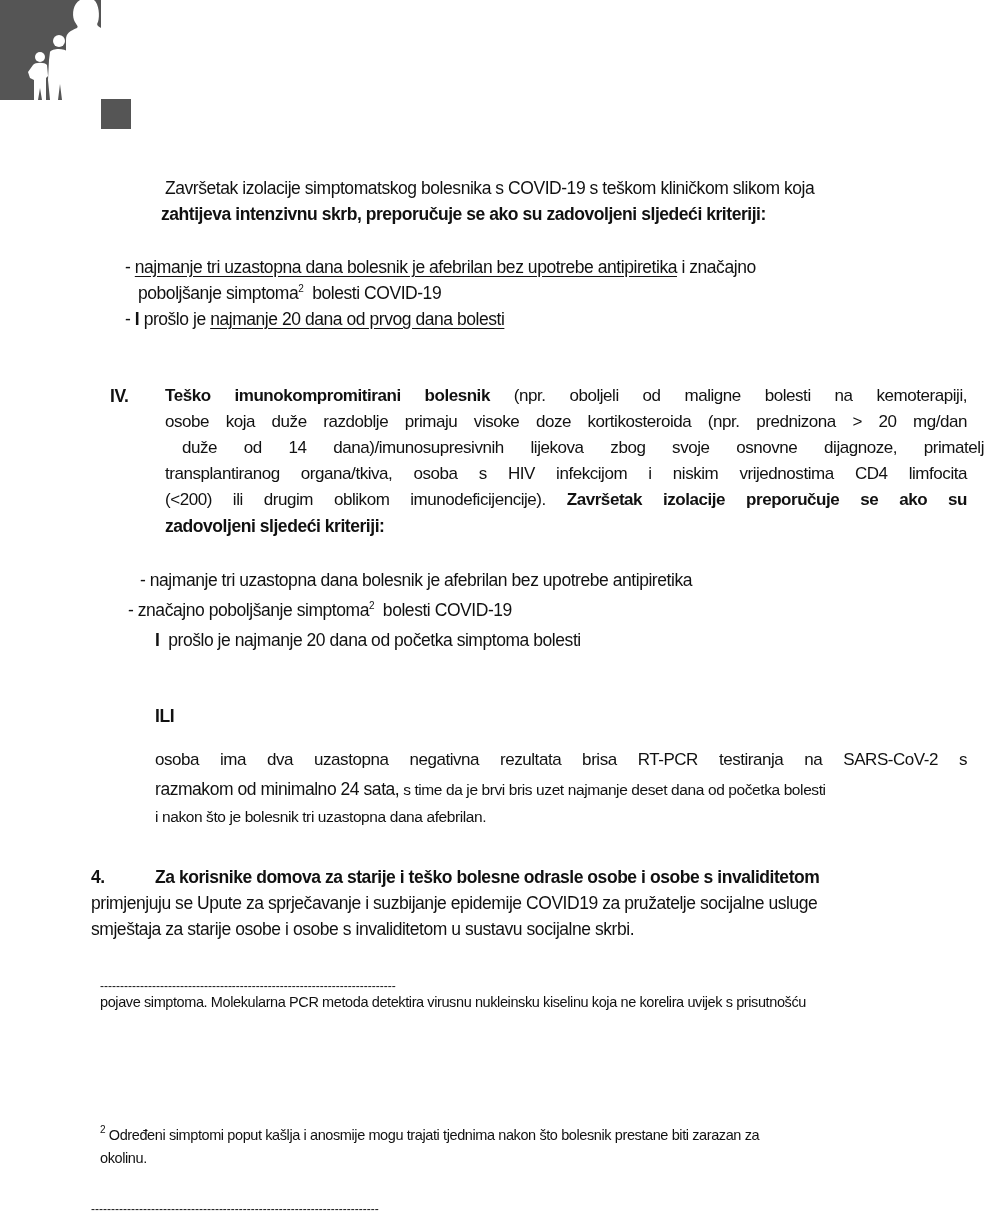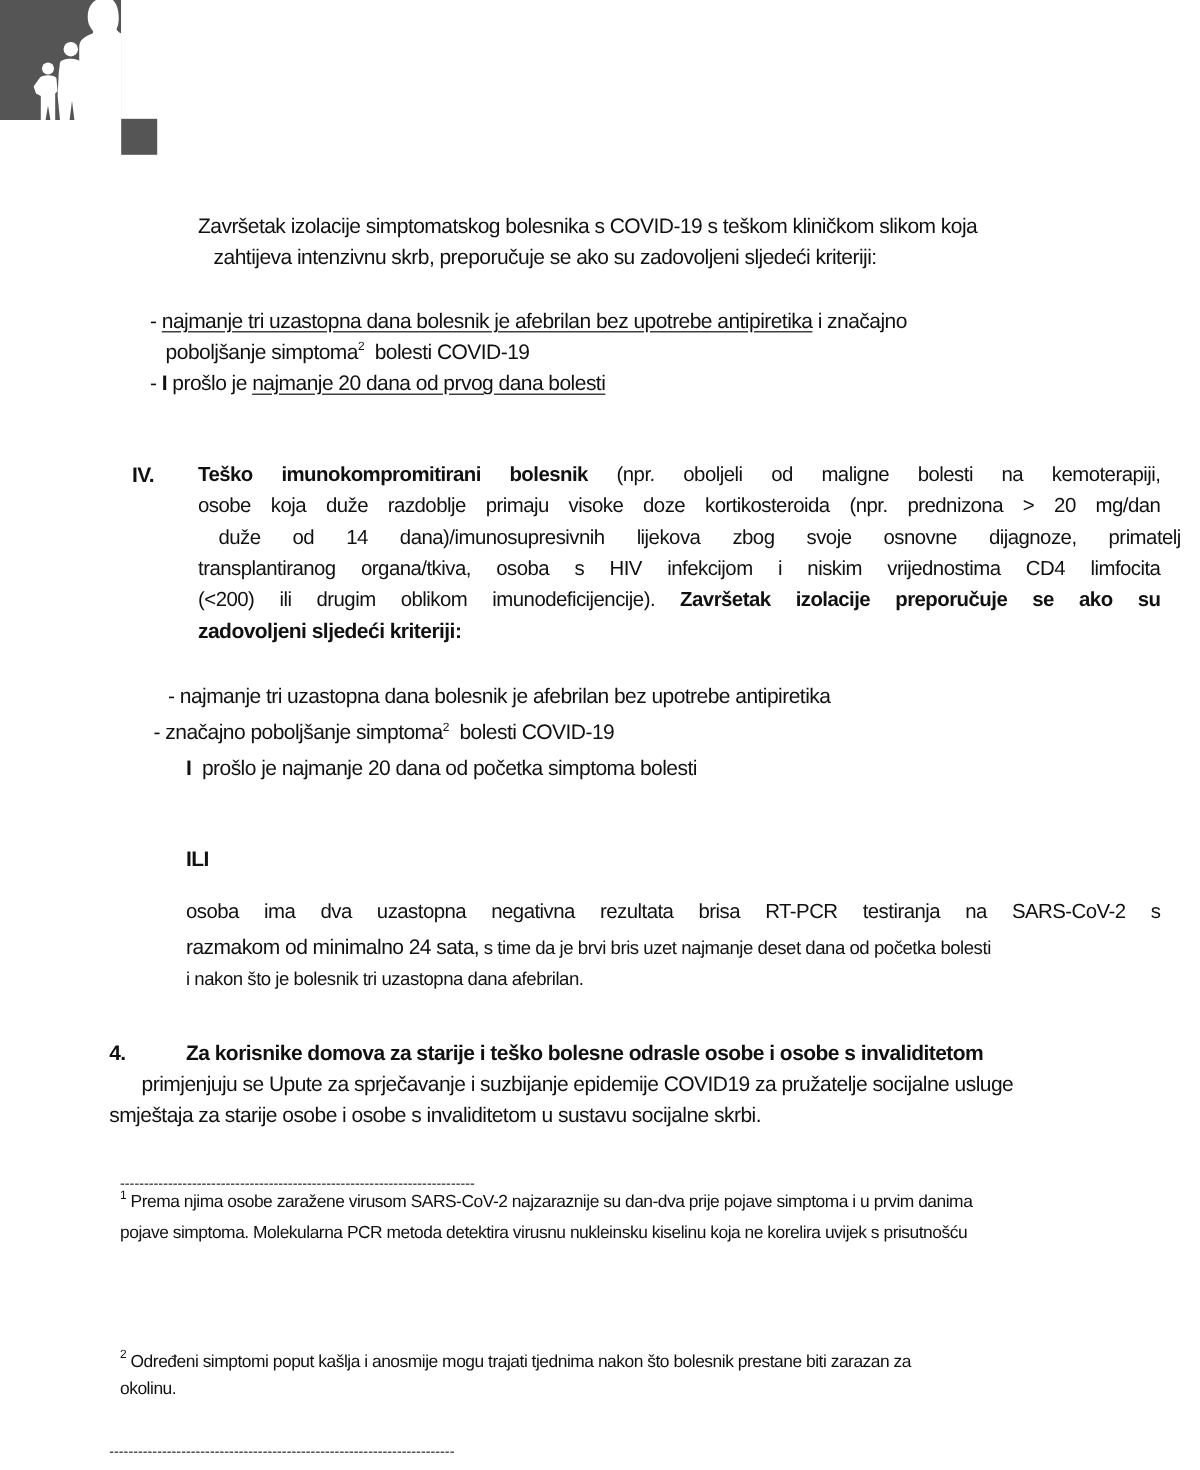--- a/index.html
+++ b/index.html
@@ -29,21 +29,21 @@
     <circle cx="59" cy="41" r="6" fill="#ffffff"></circle>
     <path d="M50 52 C52 48,65 48,68 52 L68 100 L62 100 L60 84 L58 100 L50 100 L48 80 L49 60 Z" fill="#ffffff"></path>
 
     <circle cx="40" cy="57" r="5" fill="#ffffff"></circle>
     <path d="M33 65 C35 62,45 62,47 65 L48 76 L46 78 L46 100 L42 100 L40 88 L38 100 L34 100 L34 80 L30 78 L28 72 Z" fill="#ffffff"></path>
   </svg>
 </div>
 <div class="logo-square"></div>
 
 <div class="t" style="left:165px; top:175px;">Završetak izolacije simptomatskog bolesnika s COVID-19 s teškom kliničkom slikom koja</div>
-<div class="t" style="left:178px; top:201px;">zahtijeva intenzivnu skrb, preporučuje se ako su zadovoljeni sljedeći kriteriji:</div>
+<div class="t" style="left:161px; top:201px;font-weight:bold;">zahtijeva intenzivnu skrb, preporučuje se ako su zadovoljeni sljedeći kriteriji:</div>
 
 <div class="t" style="left:125px; top:254px;"><span>- </span><span class="u">najmanje tri uzastopna dana bolesnik je afebrilan bez upotrebe antipiretika</span><span> i značajno</span></div>
 <div class="t" style="left:138px; top:280px;"><span>poboljšanje simptoma</span><sup>2</sup><span style="white-space:pre">  bolesti COVID-19</span></div>
 <div class="t" style="left:125px; top:306px;"><span>- </span><b>I</b><span> prošlo je </span><span class="u">najmanje 20 dana od prvog dana bolesti</span></div>
 
 <div class="t" style="left:110px; top:383px;"><b>IV.</b></div>
 <div class="j" style="left:165px; top:383px; width:802px; text-align-last:justify;"><b>Teško imunokompromitirani bolesnik</b><span> (npr. oboljeli od maligne bolesti na kemoterapiji,</span></div>
 <div class="j" style="left:165px; top:409px; width:802px; text-align-last:justify;">osobe koja duže razdoblje primaju visoke doze kortikosteroida (npr. prednizona &gt; 20 mg/dan</div>
 <div class="j" style="left:182px; top:435px; width:802px; text-align-last:justify;">duže od 14 dana)/imunosupresivnih lijekova zbog svoje osnovne dijagnoze, primatelj</div>
 <div class="j" style="left:165px; top:461px; width:802px; text-align-last:justify;">transplantiranog organa/tkiva, osoba s HIV infekcijom i niskim vrijednostima CD4 limfocita</div>
@@ -55,25 +55,24 @@
 <div class="t" style="left:155px; top:627px;"><b>I</b><span style="white-space:pre">  prošlo je najmanje 20 dana od početka simptoma bolesti</span></div>
 
 <div class="t" style="left:155px; top:687px;margin-top:16px;"><b>ILI</b></div>
 
 <div class="j" style="left:155px; top:747px; width:812px; text-align-last:justify;">osoba ima dva uzastopna negativna rezultata brisa RT-PCR testiranja na SARS-CoV-2 s</div>
 <div class="t" style="left:155px; top:776px;"><span>razmakom od minimalno 24 sata,</span><span style="font-size:15.5px; letter-spacing:-0.4px"> s time da je brvi bris uzet najmanje deset dana od početka bolesti</span></div>
 <div class="t" style="left:155px; top:804px; font-size:15.5px; letter-spacing:-0.4px;">i nakon što je bolesnik tri uzastopna dana afebrilan.</div>
 
 <div class="t" style="left:91px; top:864px;"><b>4.</b></div>
 <div class="t" style="left:155px; top:864px;"><b>Za korisnike domova za starije i teško bolesne odrasle osobe i osobe s invaliditetom</b></div>
-<div class="t" style="left:91px; top:890px;margin-left:27px;">primjenjuju se Upute za sprječavanje i suzbijanje epidemije COVID19 za pružatelje socijalne usluge</div>
+<div class="t" style="left:91px; top:890px;">primjenjuju se Upute za sprječavanje i suzbijanje epidemije COVID19 za pružatelje socijalne usluge</div>
 <div class="t" style="left:91px; top:916px;">smještaja za starije osobe i osobe s invaliditetom u sustavu socijalne skrbi.</div>
 
 <div class="dash" style="left:100px; top:980px; width:348px;">--------------------------------------------------------------------------</div>
 <div class="fn" style="left:100px; top:989px; width:860px;">
-  <div style="white-space:nowrap"><sup>1</sup><span> Prema njima osobe zaražene virusom SARS-CoV-2 najzaraznije su dan-dva prije pojave simptoma i u prvim danima</span></div>
   <div style="white-space:nowrap">pojave simptoma. Molekularna PCR metoda detektira virusnu nukleinsku kiselinu koja ne korelira uvijek s prisutnošću</div>
 </div>
 <div class="fn" style="left:100px; top:1124px; line-height:23px; width:860px;">
   <div style="white-space:nowrap"><sup>2</sup><span> Određeni simptomi poput kašlja i anosmije mogu trajati tjednima nakon što bolesnik prestane biti zarazan za</span></div>
   <div style="white-space:nowrap">okolinu.</div>
 </div>
 <div class="dash" style="left:91px; top:1203px; width:346px;">------------------------------------------------------------------------</div>
 
 </body></html>

